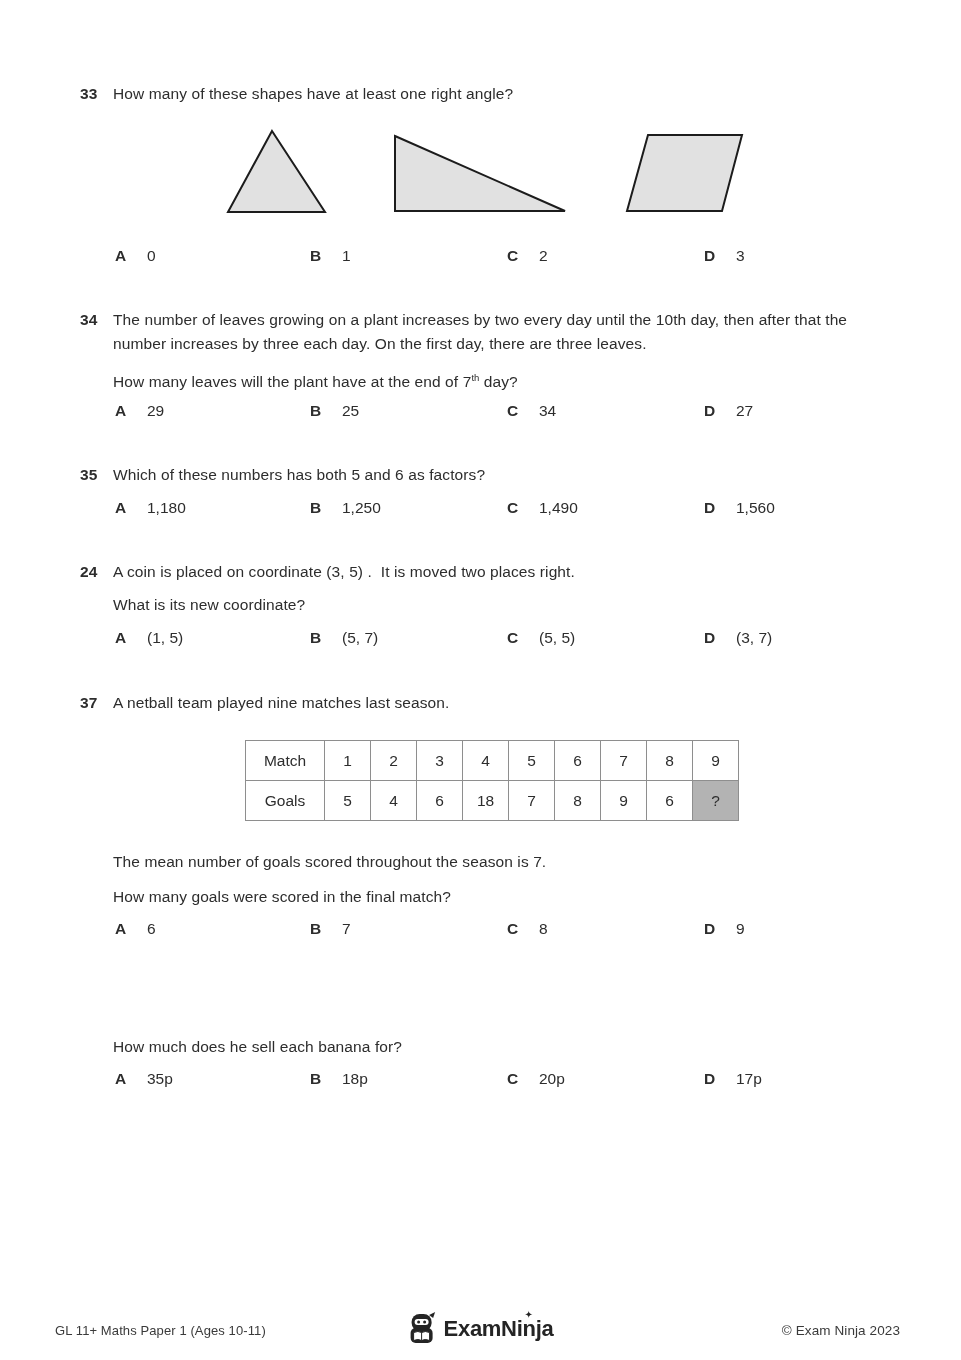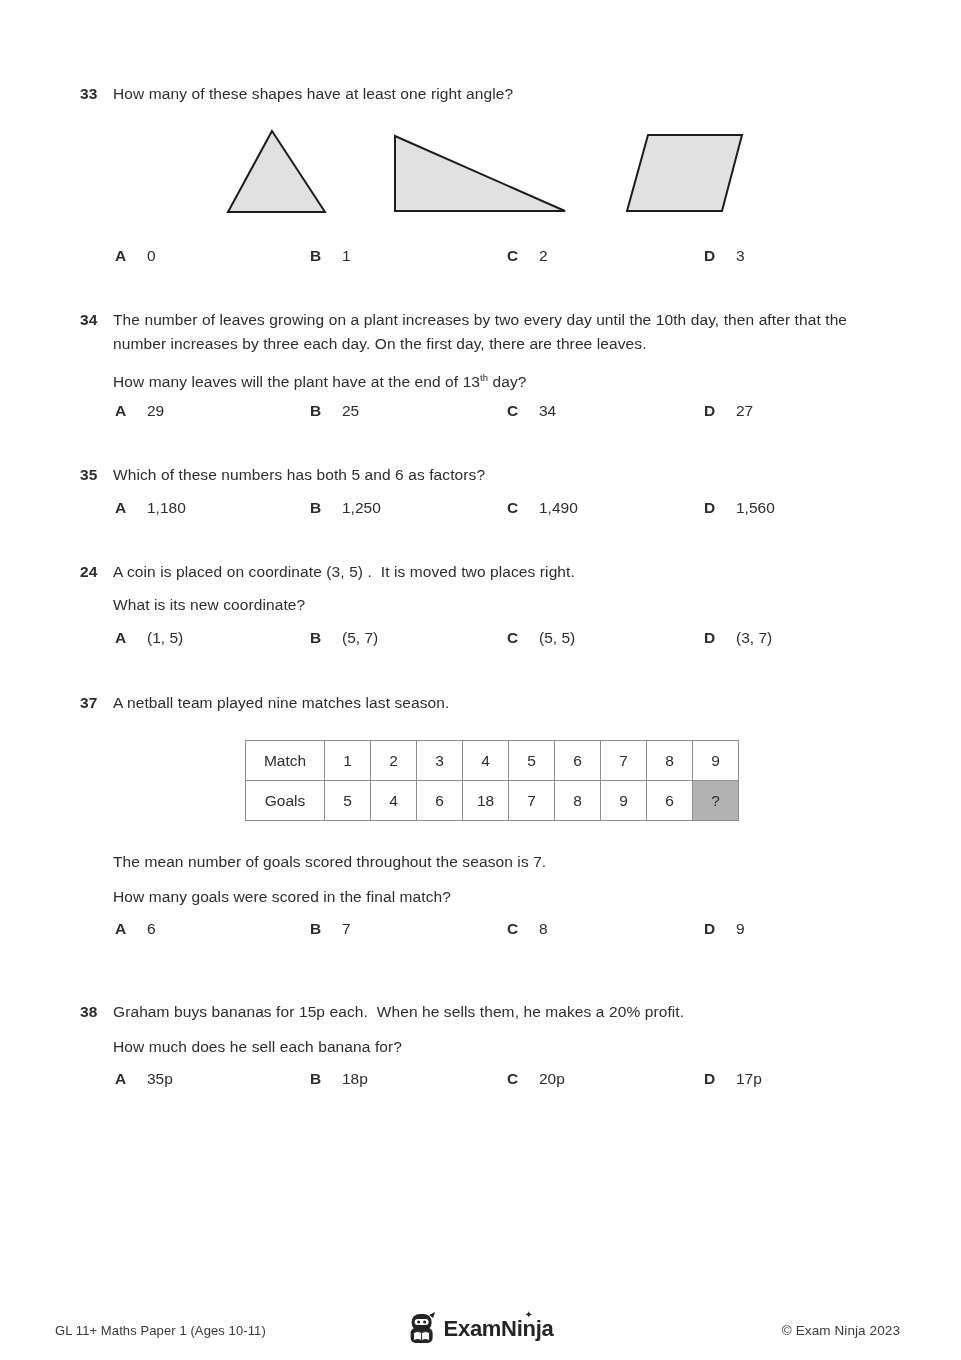--- a/index.html
+++ b/index.html
@@ -79,21 +79,21 @@
       <span class="opt-value">3</span>
     </div>
   </div>
 
   <div class="q-row" style="top:308px">
     <span class="qnum">34</span>
     <span class="qtext">The number of leaves growing on a plant increases by two every day until the 10th day, then after that the number increases by three each day. On the first day, there are three leaves.</span>
   </div>
   <div class="q-row" style="top:366px">
     <span class="qnum-spacer"></span>
-    <span class="qtext"><span>How many leaves will the plant have at the end of 13</span><sup class="th">th</sup><span> day?</span></span>
+    <span class="qtext"><span>How many leaves will the plant have at the end of 7</span><sup class="th">th</sup><span> day?</span></span>
   </div>
   <div class="opts" style="top:401px">
     <div class="opt">
       <span class="opt-letter">A</span>
       <span class="opt-value">29</span>
     </div>
     <div class="opt opt-b">
       <span class="opt-letter">B</span>
       <span class="opt-value">25</span>
     </div>
@@ -211,24 +211,20 @@
     <div class="opt opt-c">
       <span class="opt-letter">C</span>
       <span class="opt-value">8</span>
     </div>
     <div class="opt opt-d">
       <span class="opt-letter">D</span>
       <span class="opt-value">9</span>
     </div>
   </div>
 
-  <div class="q-row" style="top:1000px">
-    <span class="qnum">38</span>
-    <span class="qtext">Graham buys bananas for 15p each.  When he sells them, he makes a 20% profit.</span>
-  </div>
   <div class="q-row" style="top:1035px">
     <span class="qnum-spacer"></span>
     <span class="qtext">How much does he sell each banana for?</span>
   </div>
   <div class="opts" style="top:1069px">
     <div class="opt">
       <span class="opt-letter">A</span>
       <span class="opt-value">35p</span>
     </div>
     <div class="opt opt-b">

